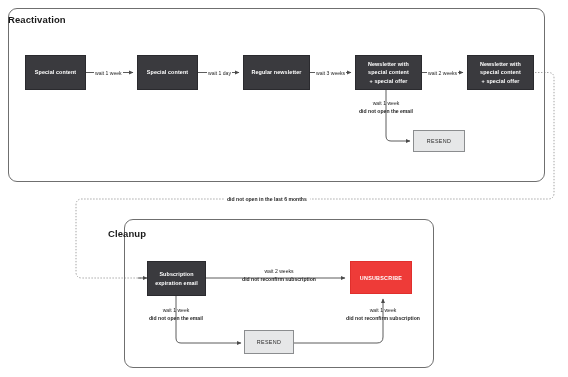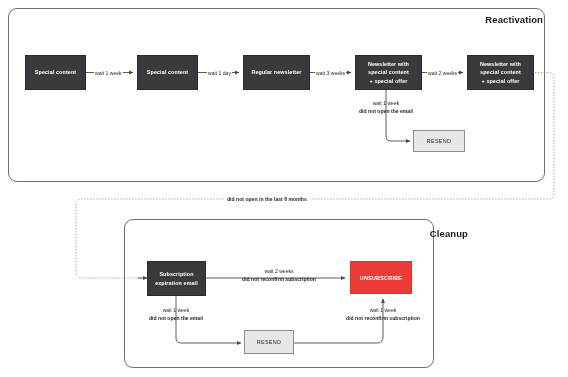--- a/index.html
+++ b/index.html
@@ -9,21 +9,21 @@
     color:#2b2b2b;
   }
   #canvas{position:absolute;left:0;top:0;width:568px;height:377px;}
   svg.layer{position:absolute;left:0;top:0;width:568px;height:377px;pointer-events:none;}
 
   .group-box{
     position:absolute;border:1px solid #6f6f6f;border-radius:9px;background:transparent;
   }
   .group-title{
     position:absolute;font-weight:bold;font-size:9.5px;color:#1a1a1a;
-    text-align:right;letter-spacing:.1px;white-space:nowrap;
+    text-align:left;letter-spacing:.1px;white-space:nowrap;
   }
 
   .node{
     position:absolute;display:flex;align-items:center;justify-content:center;
     text-align:center;box-sizing:border-box;
   }
   .node-dark{
     background:#3a3a3e;color:#ffffff;border:1px solid #2a2a2e;
     font-size:5.4px;font-weight:bold;line-height:1.55;letter-spacing:.1px;
   }
@@ -131,21 +131,21 @@
   <div class="inline-label" style="left:427px;top:69.5px;">wait 2 weeks</div>
 
   <div class="edge-label" style="left:331px;top:99px;width:110px;">
     <span class="l1">wait 1 week</span>
     <span class="l2">did not open the email</span>
   </div>
 
   <div class="dotted-label" style="left:224px;top:196px;">did not open in the last 6 months</div>
 
   <div class="group-box" style="left:124px;top:219px;width:308px;height:147px;"></div>
-  <div class="group-title" style="left:120px;top:228px;width:348px;">Cleanup</div>
+  <div class="group-title" style="left:108px;top:228px;width:348px;">Cleanup</div>
 
   <div class="node node-dark" style="left:147px;top:261px;width:59px;height:35px;">
     <span>
       <span style="display:block;">Subscription</span>
       <span style="display:block;">expiration email</span>
     </span>
   </div>
 
   <div class="node node-red" style="left:350px;top:261px;width:62px;height:33px;">
     <span>UNSUBSCRIBE</span>

